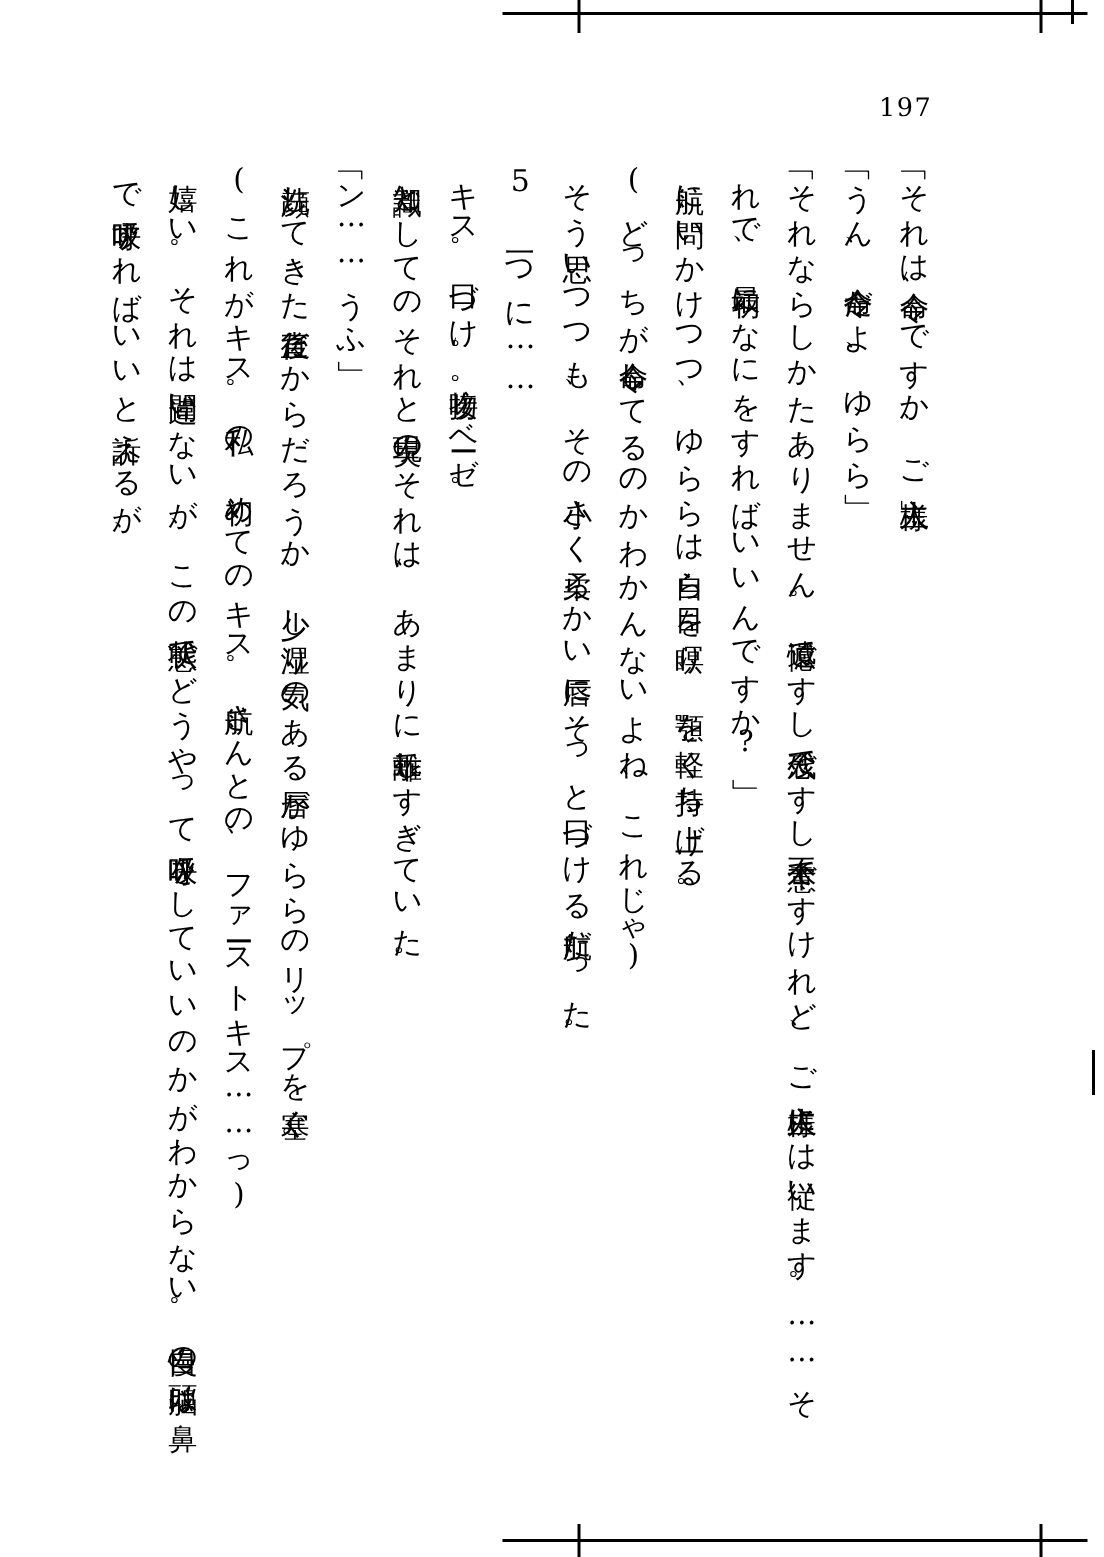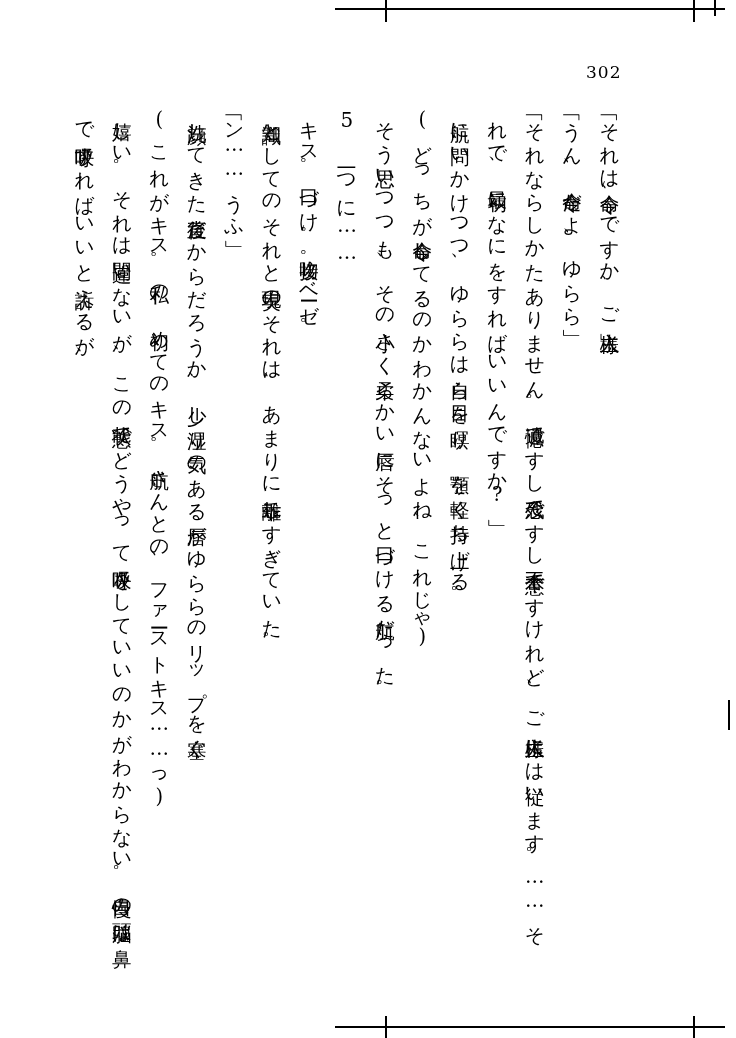--- a/index.html
+++ b/index.html
@@ -123,21 +123,21 @@
 
 <div class="cm-top-line"></div>
 <div class="cm-top-tick1"></div>
 <div class="cm-top-tick2"></div>
 <div class="cm-top-tick3"></div>
 <div class="cm-bot-line"></div>
 <div class="cm-bot-tick1"></div>
 <div class="cm-bot-tick2"></div>
 <div class="cm-right-edge"></div>
 
-<div class="page-number">302</div>
+<div class="page-number">197</div>
 
 <div class="text-block">
   <p>「それは命令、ですか、ご主人様」</p>
   <p>「うん、命令だよ、ゆらら」</p>
   <p>「それならしかたありません。遺憾ですし残念ですし不本意ですけれど、ご主人様には従います。……それで、最初になにをすればいいんですか?」</p>
   <p>航に問いかけつつ、ゆららは自ら目を瞑り、顎を軽く持ち上げる。</p>
   <p>(どっちが命令してるのかわかんないよね、これじゃ)</p>
   <p>そう思いつつも、その小さく柔らかい唇にそっと口づける航だった。</p>
   <p class="section-head">5　一つに……</p>
   <p class="indent-1">キス。口づけ。接吻。ベーゼ。</p>

